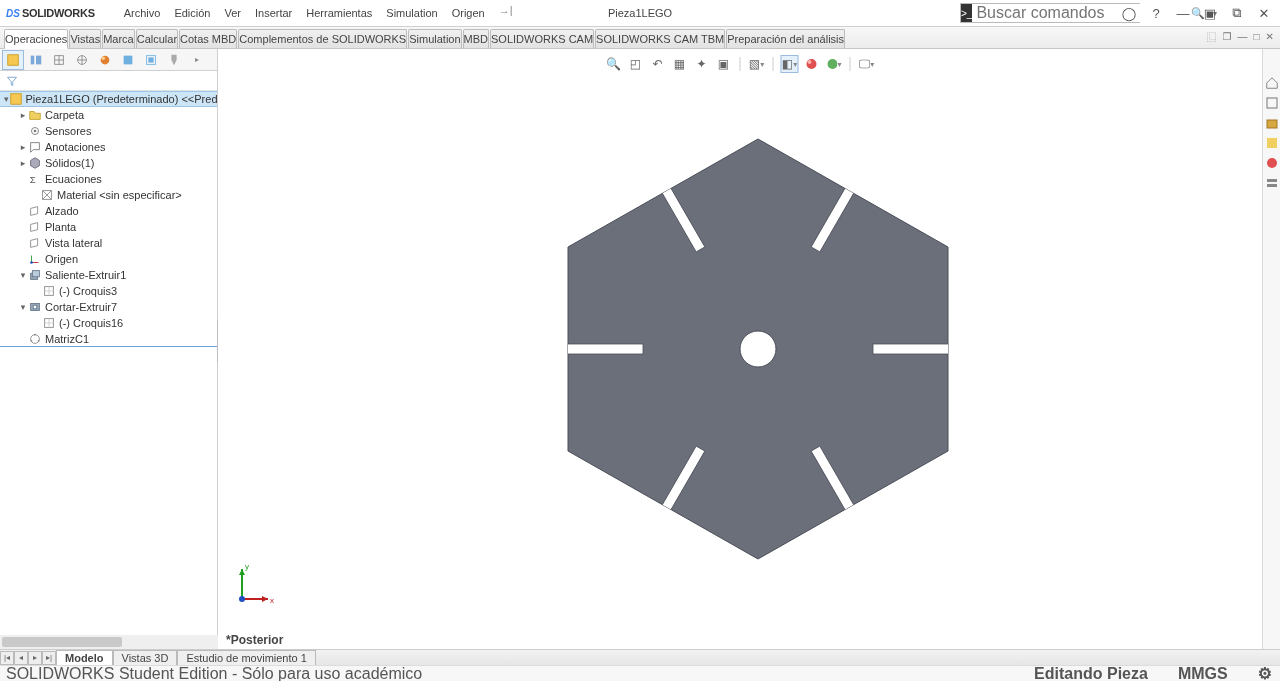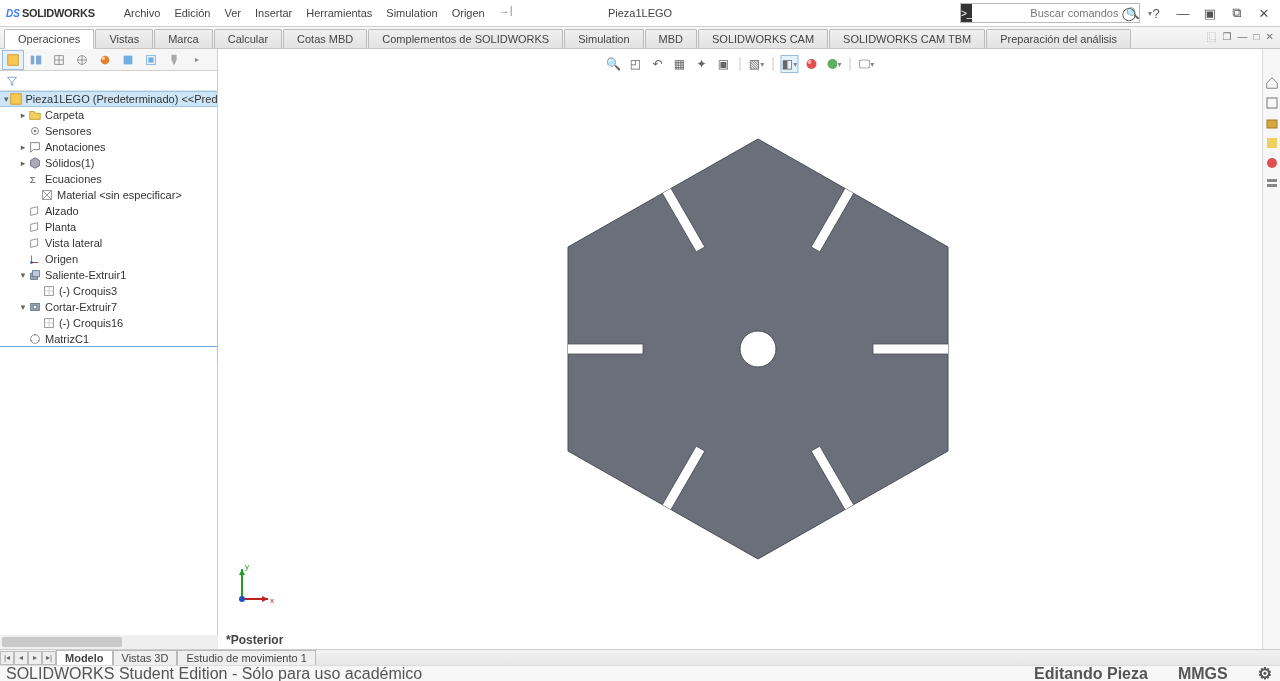--- a/index.html
+++ b/index.html
@@ -9,28 +9,28 @@
 .titlebar { height: 27px; background: #fff; display: flex; align-items: center; border-bottom: 1px solid #d0d0d0; position: relative; }
 .logo { display: flex; align-items: center; padding: 0 6px; gap: 2px; }
 .logo-ds { color: #3b82f6; font-weight: bold; font-style: italic; font-size: 10px; }
 .logo-text { font-weight: bold; font-size: 11px; color: #333; letter-spacing: -0.3px; }
 .menus { display: flex; gap: 2px; margin-left: 17px; }
 .menu-item { padding: 3px 6px; cursor: pointer; color: #444; }
 .dropdown-arrow { margin-left: 6px; color: #888; }
 .doc-title { position: absolute; left: 50%; transform: translateX(-50%); color: #444; }
 .search-box { position: absolute; right: 140px; display: flex; align-items: center; border: 1px solid #bbb; height: 20px; width: 180px; background: #fff; }
 .search-box .cmd-icon { width: 18px; height: 18px; background: #333; color: #fff; display: flex; align-items: center; justify-content: center; font-size: 10px; }
-.search-box input { border: none; flex: 1; font-size: 11px; padding: 0 4px; outline: none; text-align: right; }
+.search-box input { border: none; flex: 1; font-size: 16px; padding: 0 4px; outline: none; }
 .search-box .mag-icon { padding: 0 4px; color: #777; }
 .titlebar-right { position: absolute; right: 6px; display: flex; align-items: center; gap: 10px; }
 .titlebar-right .ticon { color: #555; font-size: 13px; cursor: pointer; }
 
 
 .cmdtabs { height: 22px; background: linear-gradient(#f7f7f7,#ececec); border-bottom: 1px solid #c5c5c5; display: flex; align-items: flex-end; padding-left: 4px; position: relative; }
-.cmdtab { padding: 3px 13px; background: linear-gradient(#f0f0f0,#e2e2e2); border: 1px solid #bcbcbc; border-bottom: none; margin-right: 1px; font-size: 11px; color: #444; border-radius: 2px 2px 0 0; cursor: pointer; }
+.cmdtab { padding: 3px 0; background: linear-gradient(#f0f0f0,#e2e2e2); border: 1px solid #bcbcbc; border-bottom: none; margin-right: 1px; font-size: 11px; color: #444; border-radius: 2px 2px 0 0; cursor: pointer; }
 .cmdtab.active { background: #fff; font-weight: normal; border-bottom: 1px solid #fff; position: relative; top: 1px; }
 .cmdtabs-right { position: absolute; right: 6px; top: 4px; display: flex; gap: 6px; }
 .cmdtabs-right span { font-size: 10px; color: #777; cursor: pointer; }
 
 
 .workarea { display: flex; height: calc(681px - 27px - 22px - 16px - 16px); }
 
 
 .leftpanel { width: 218px; border-right: 1px solid #cfcfcf; display: flex; flex-direction: column; background: #fff; position: relative; }
 .lp-icons { height: 22px; border-bottom: 1px solid #d0d0d0; display: flex; align-items: center; gap: 1px; padding: 0 2px; background: #f6f6f6; }

